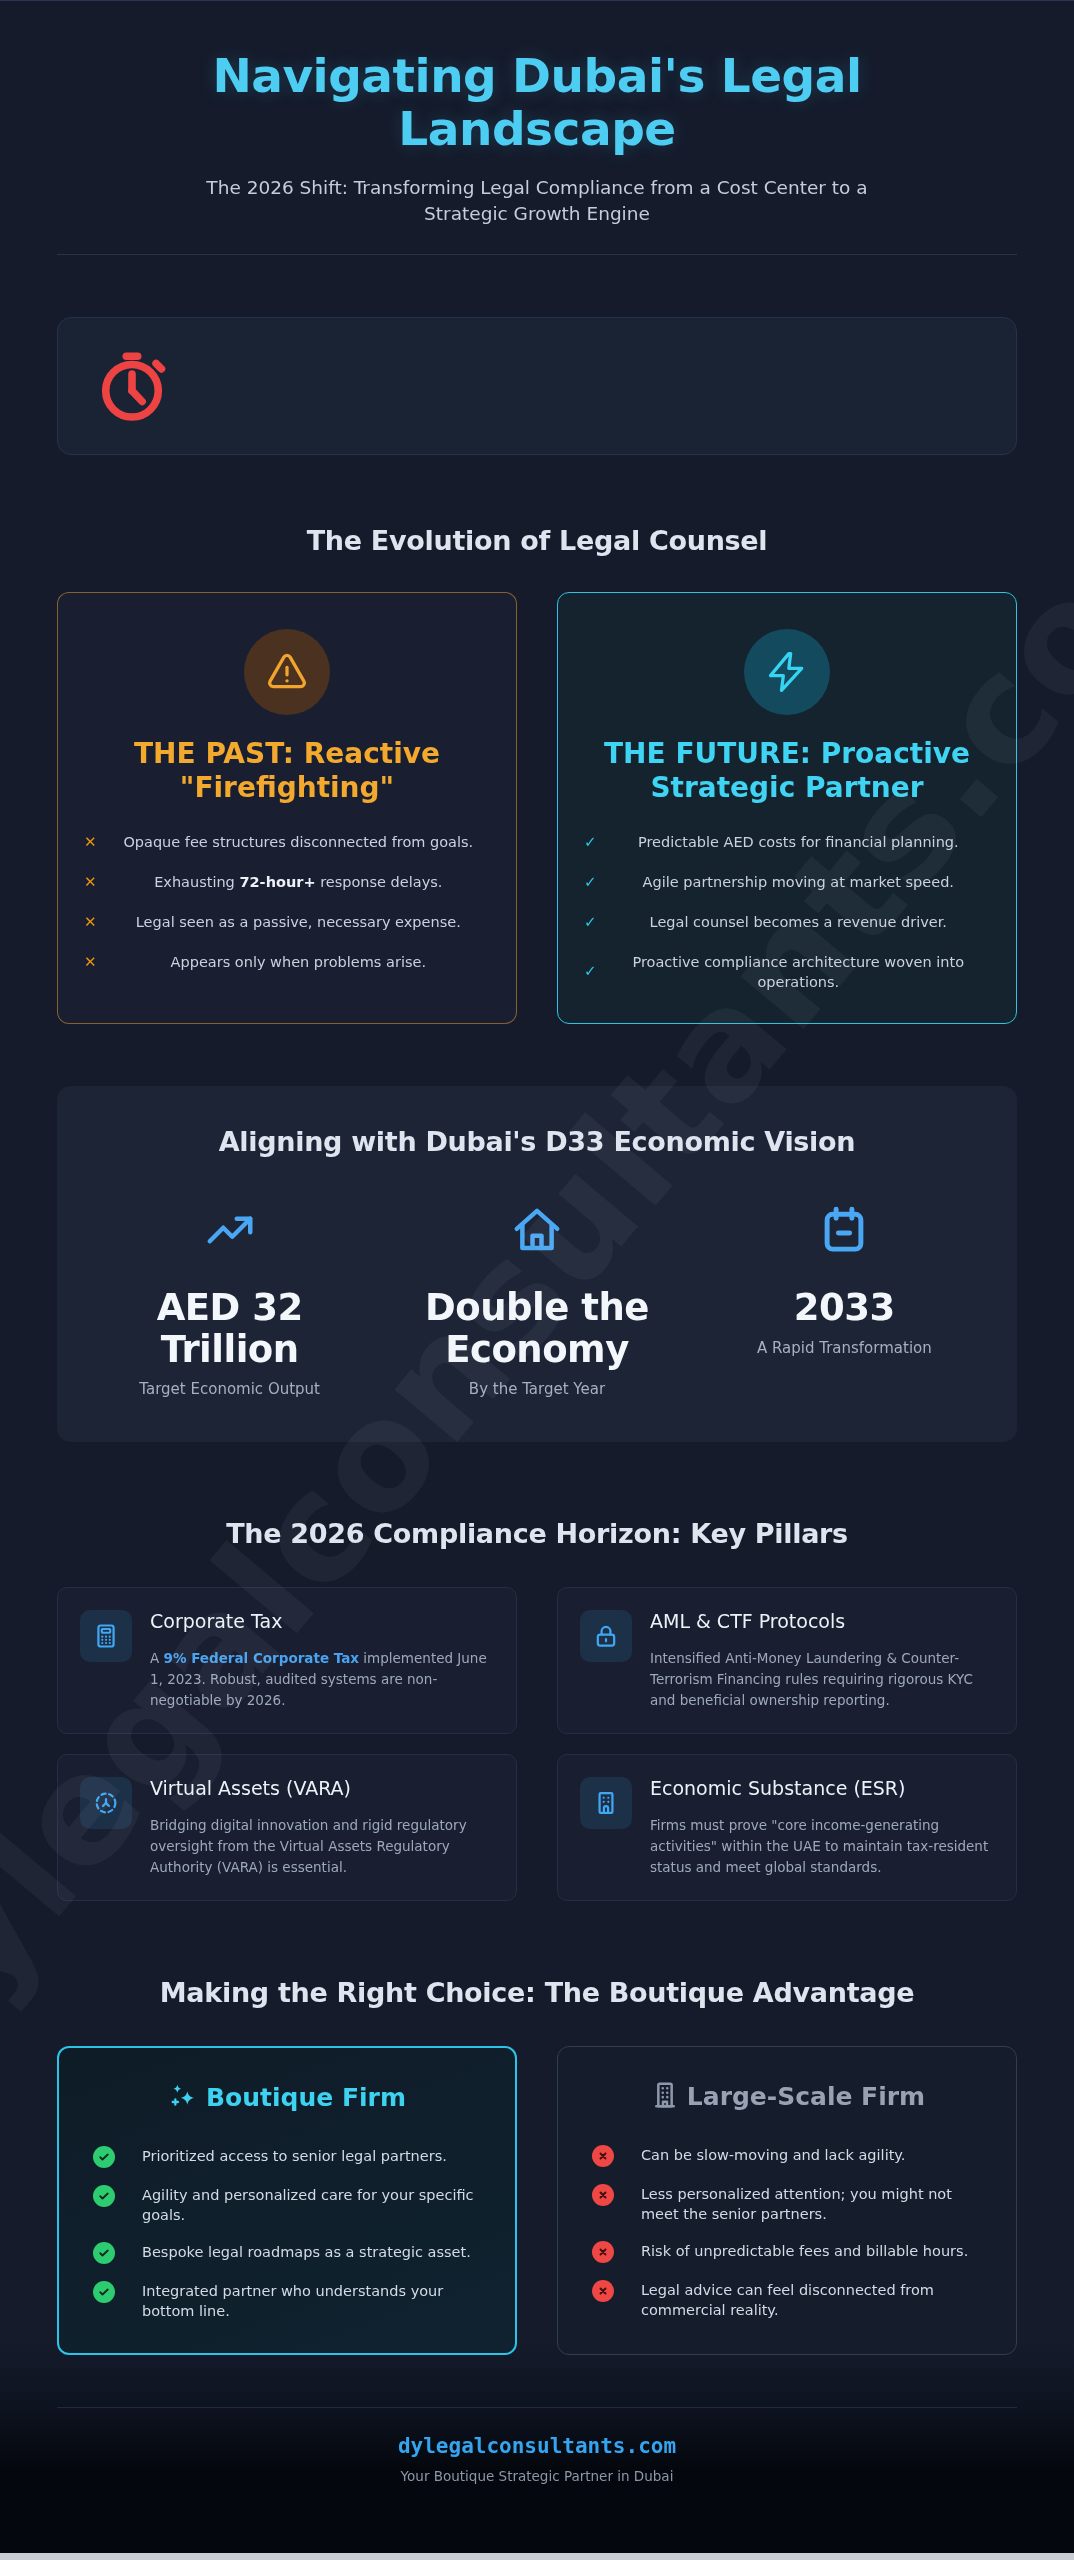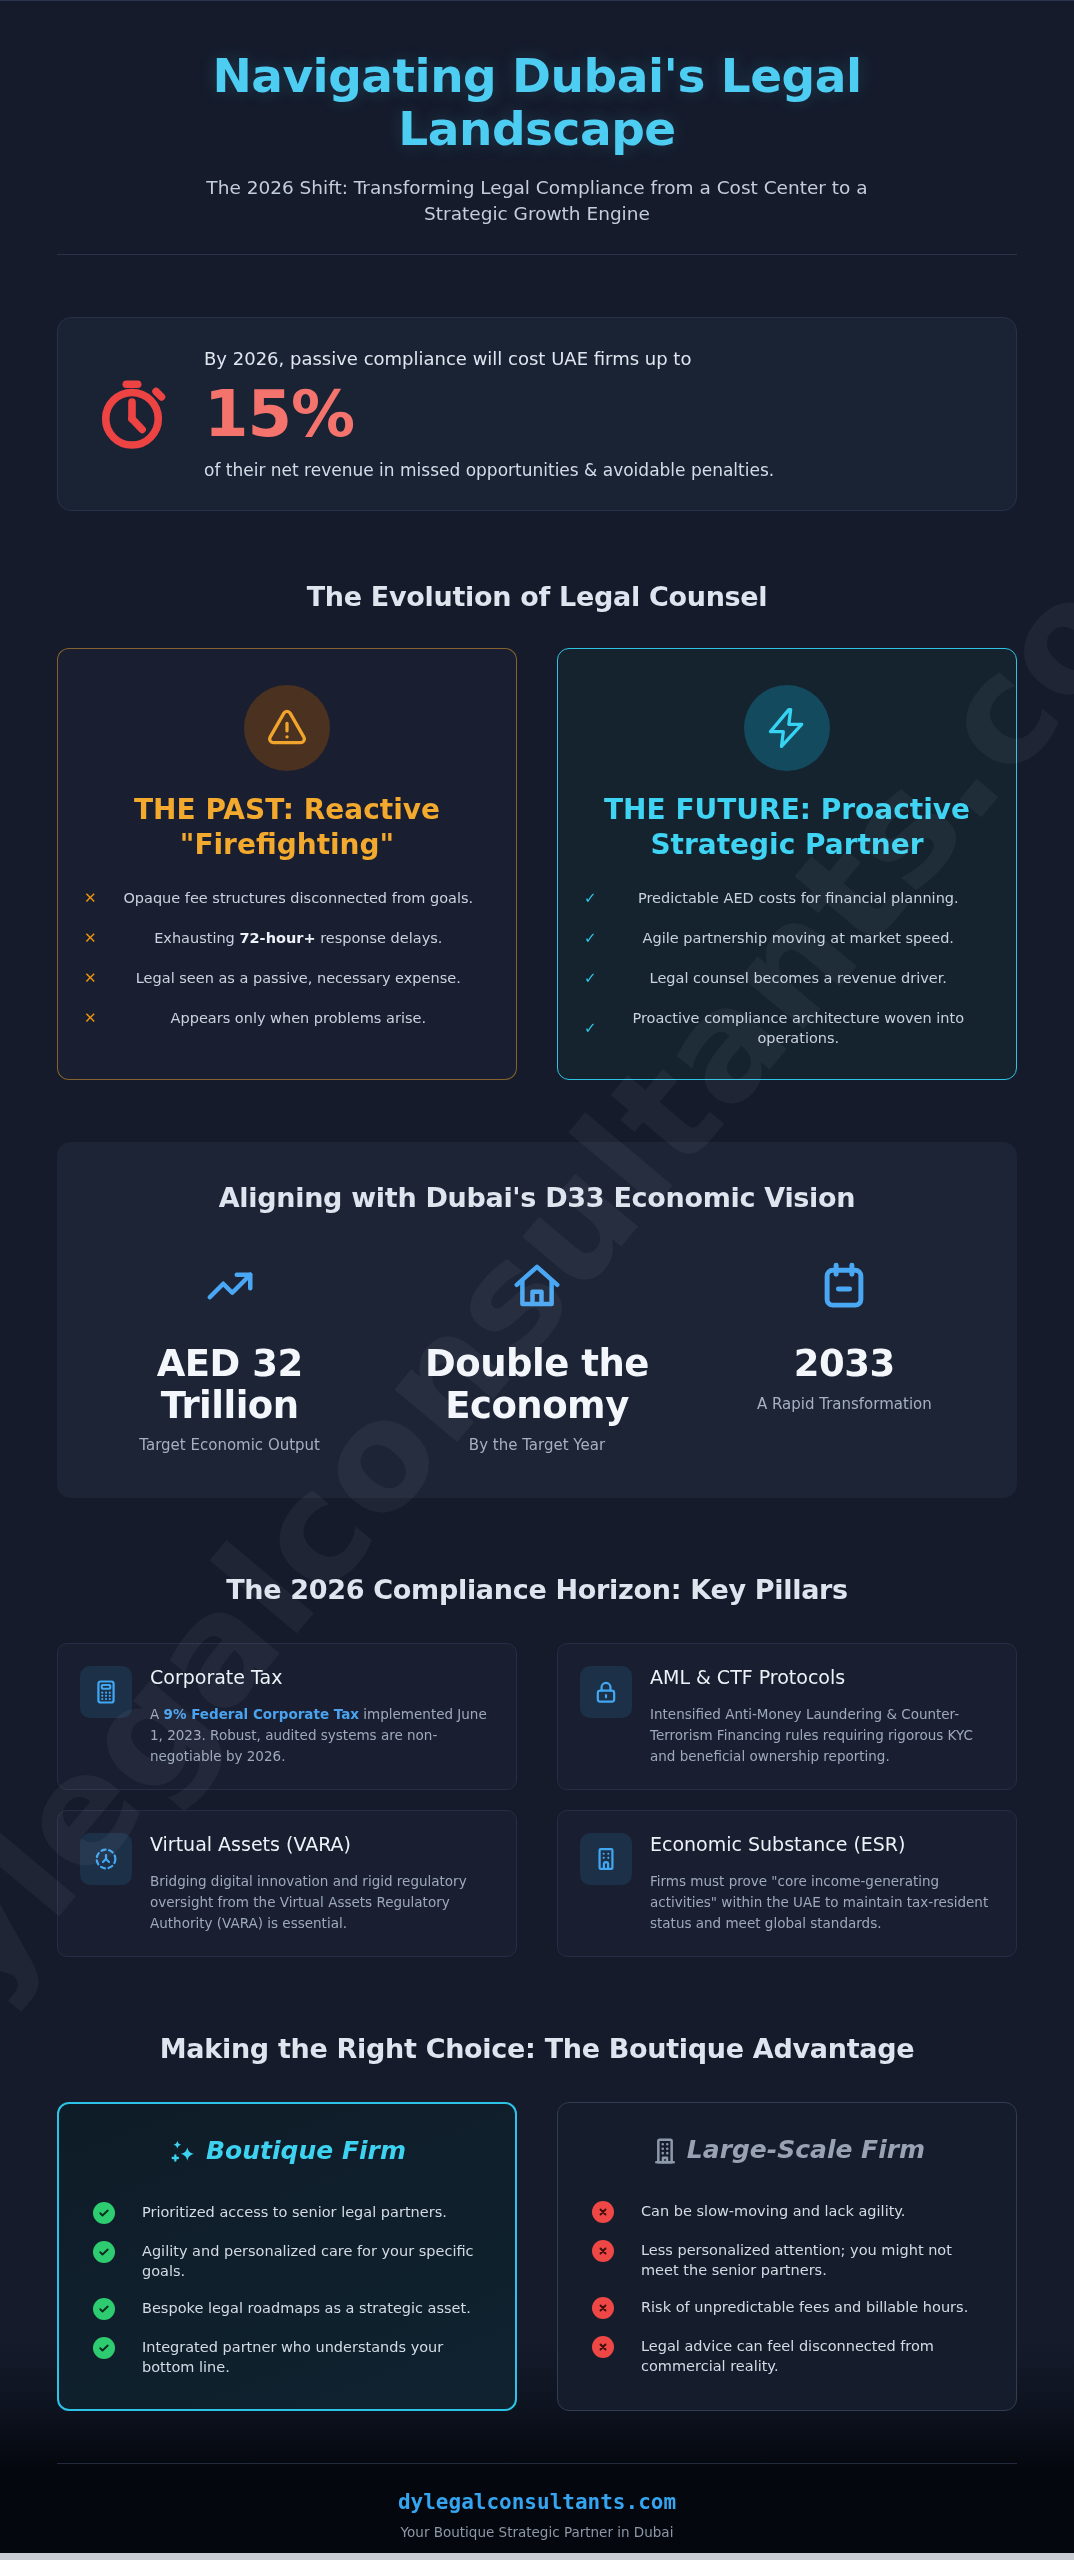--- a/index.html
+++ b/index.html
@@ -80,21 +80,21 @@
   .pillar-icon svg { width:28px; height:28px; }
   .pillar-title { font-size:19px; font-weight:normal; color:#eef2f8; }
   .pillar-body { margin-top:16px; font-size:13.5px; line-height:1.55; color:#9da9bb; }
   .pillar-body .hl { color:#4aa3f0; font-weight:bold; }
 
   
   .choice-grid { display:grid; grid-template-columns:1fr 1fr; gap:40px; margin-top:38px; }
   .choice-card { border-radius:12px; min-height:304px; padding:32px 26px; }
   .choice-card.boutique { background:linear-gradient(160deg,#0e1c27 0%,#102230 100%); border:2px solid #2bc3e6; }
   .choice-card.large { background:#151c2b; border:1px solid #333d52; }
-  .choice-head { display:flex; justify-content:center; gap:6px;font-style:italic; }
+  .choice-head { display:flex; align-items:center; justify-content:center; gap:6px; }
   .choice-head svg { width:32px; height:32px; }
   .boutique .choice-head { color:#3ed2f1; }
   .large .choice-head { color:#8d98a9; }
   .choice-title { font-size:25px; font-weight:bold; }
   .boutique .choice-title { color:#3ed2f1; }
   .large .choice-title { color:#98a2b3; }
   .choice-list { list-style:none; margin:30px 0 0; padding:0 8px; display:flex; flex-direction:column; gap:17px; }
   .choice-item { display:flex; gap:27px; font-size:14.5px; line-height:1.38; color:#d3dbe6; }
   .badge { flex:0 0 22px; width:22px; height:22px; border-radius:50%; display:flex; align-items:center; justify-content:center; }
   .badge.ok { background:#2ecc71; color:#0d2b1c; }
@@ -124,25 +124,20 @@
     <div class="alert-card">
       <span class="alert-icon">
         <svg viewBox="0 0 24 24" fill="none" stroke="currentColor" stroke-width="2.4" stroke-linecap="round" stroke-linejoin="round">
           <circle cx="12" cy="13.5" r="8.3"></circle>
           <path d="M12 13.5V8.2"></path>
           <path d="M12 13.5l3.2 3.4"></path>
           <path d="M10.2 2.6h3.6"></path>
           <path d="M19.6 4.9l1.7 1.7"></path>
         </svg>
       </span>
-      <div class="alert-text">
-        <div class="alert-intro">By 2026, passive compliance will cost UAE firms up to</div>
-        <div class="alert-stat">15%</div>
-        <div class="alert-outro">of their net revenue in missed opportunities &amp; avoidable penalties.</div>
-      </div>
     </div>
 
     <h2 class="section-heading mt-evolution">The Evolution of Legal Counsel</h2>
     <div class="evo-grid">
 
       <div class="evo-card past">
         <div class="evo-icon-circle">
           <svg viewBox="0 0 24 24" fill="none" stroke="currentColor" stroke-width="1.8" stroke-linecap="round" stroke-linejoin="round">
             <path d="M10.3 3.9 2.8 17a2 2 0 0 0 1.7 3h15a2 2 0 0 0 1.7-3L13.7 3.9a2 2 0 0 0-3.4 0z"></path>
             <path d="M12 9.5v4"></path>

